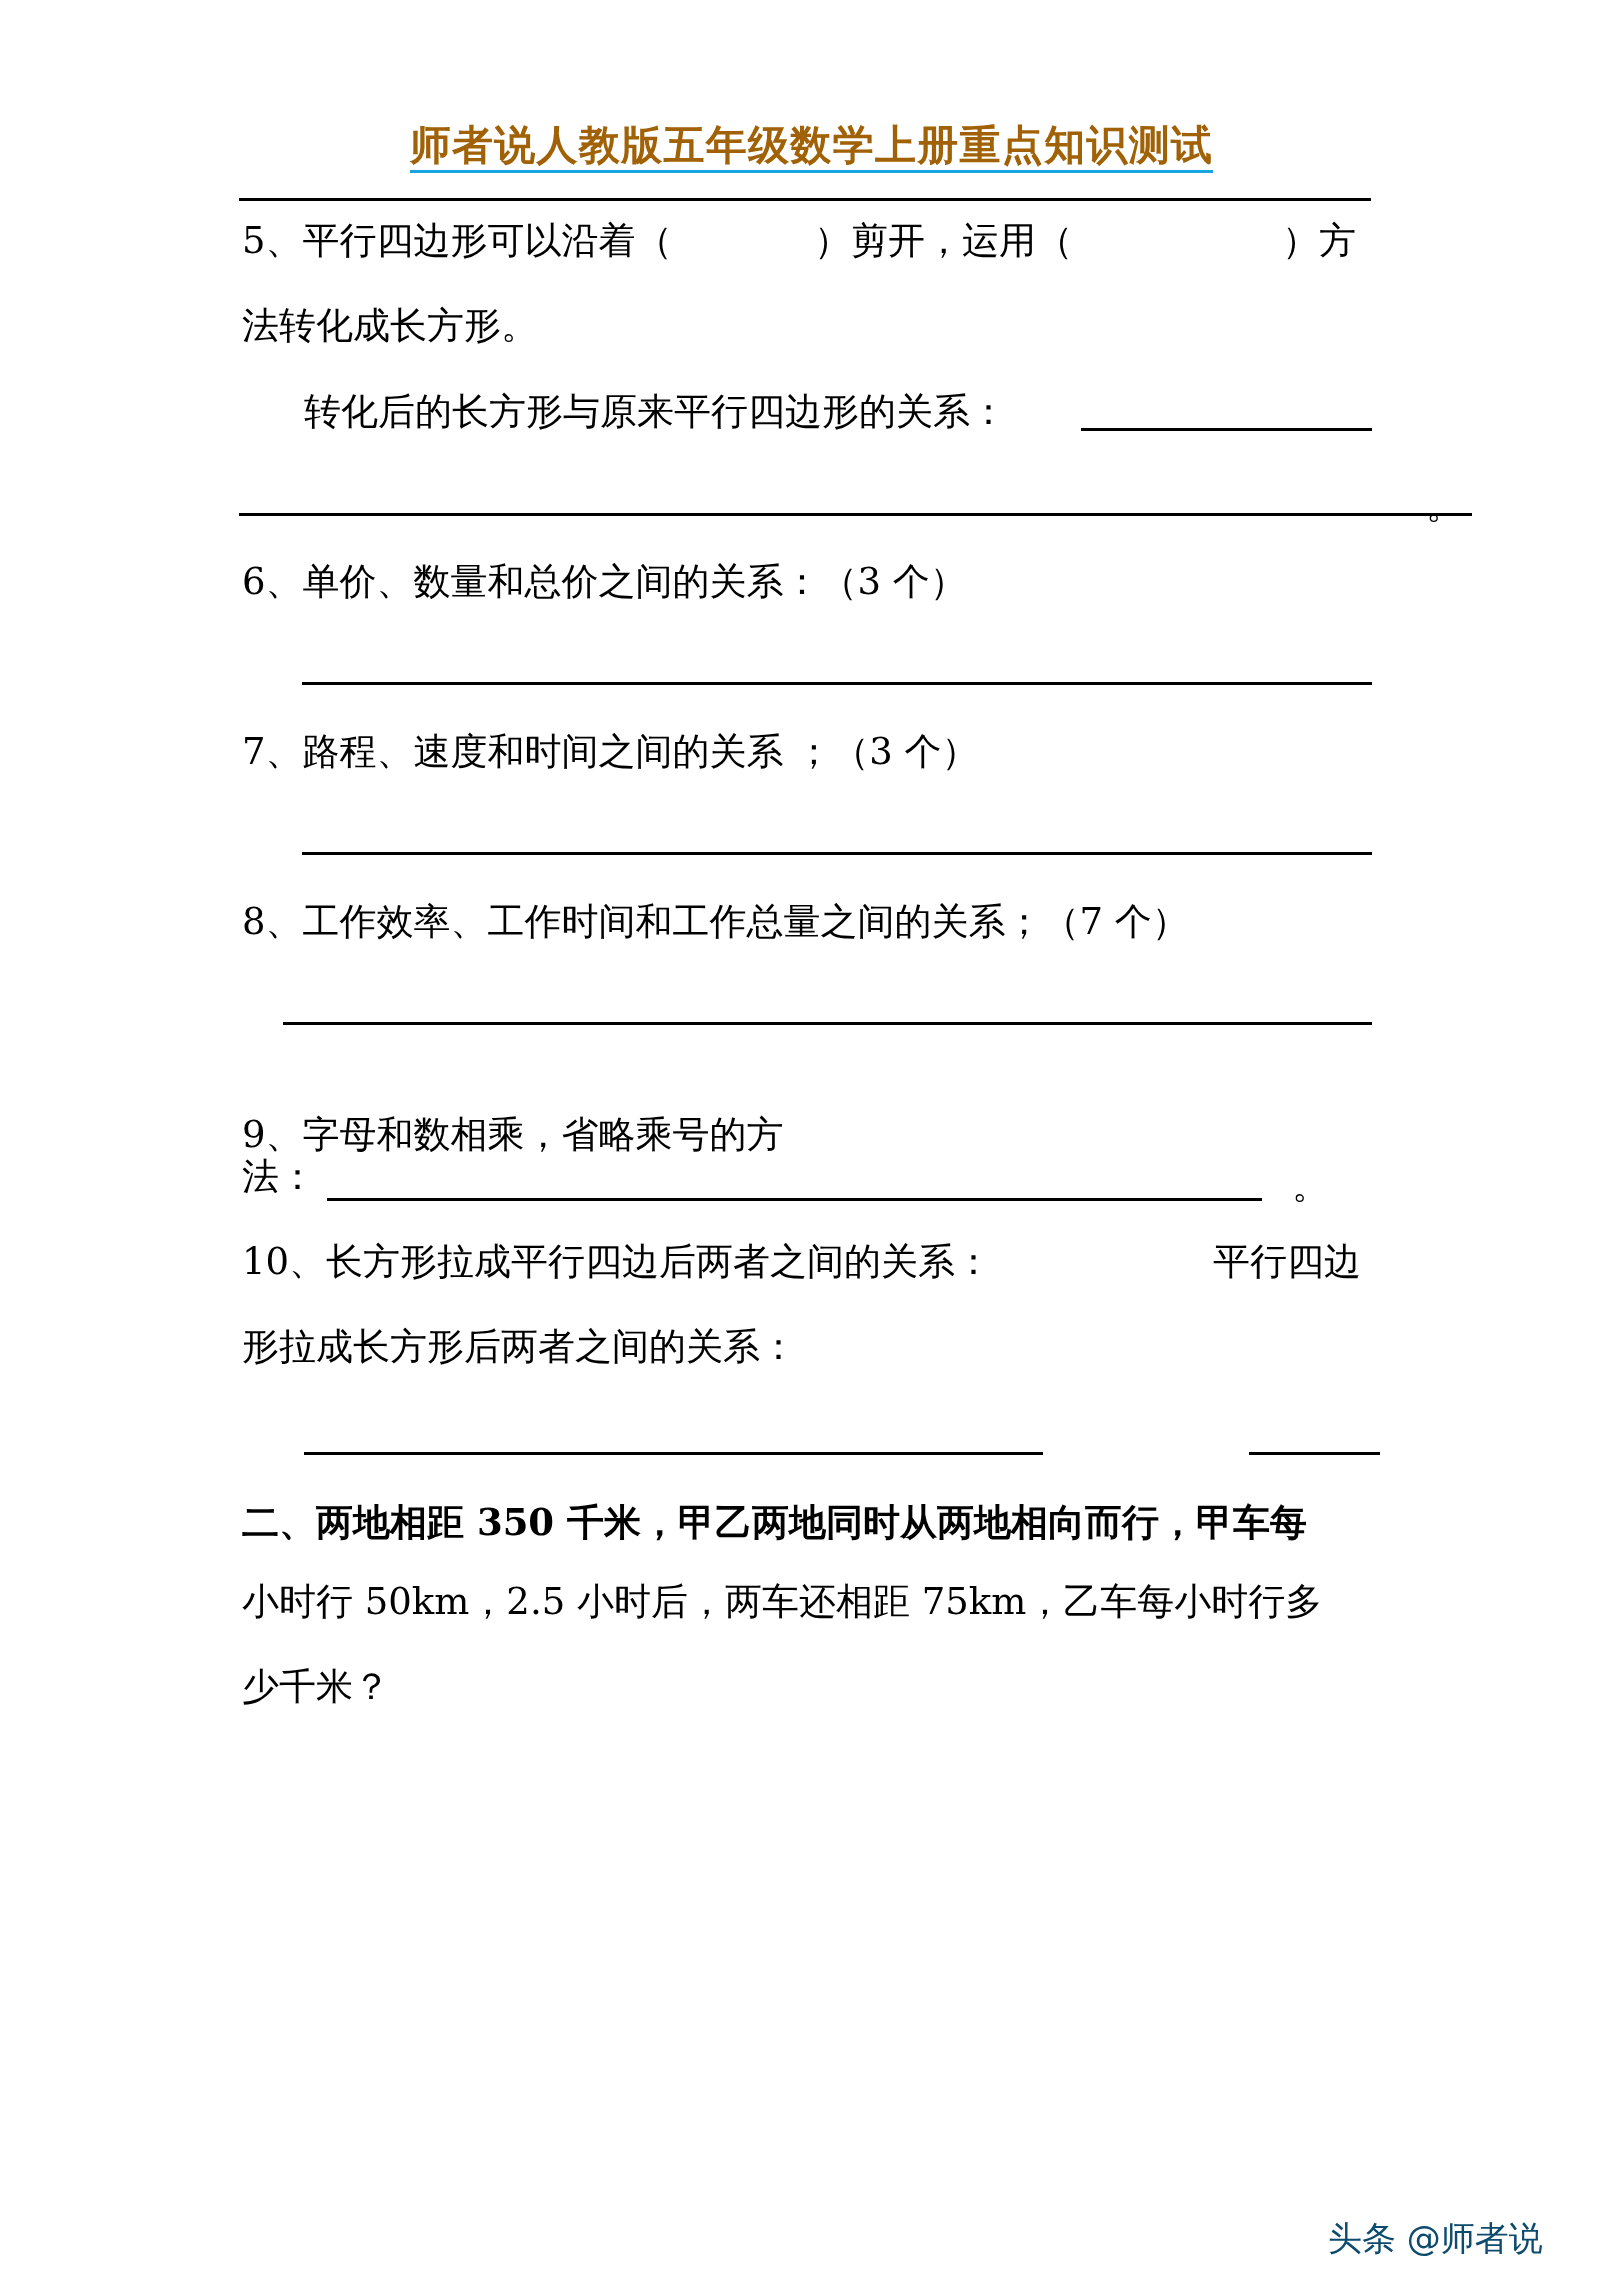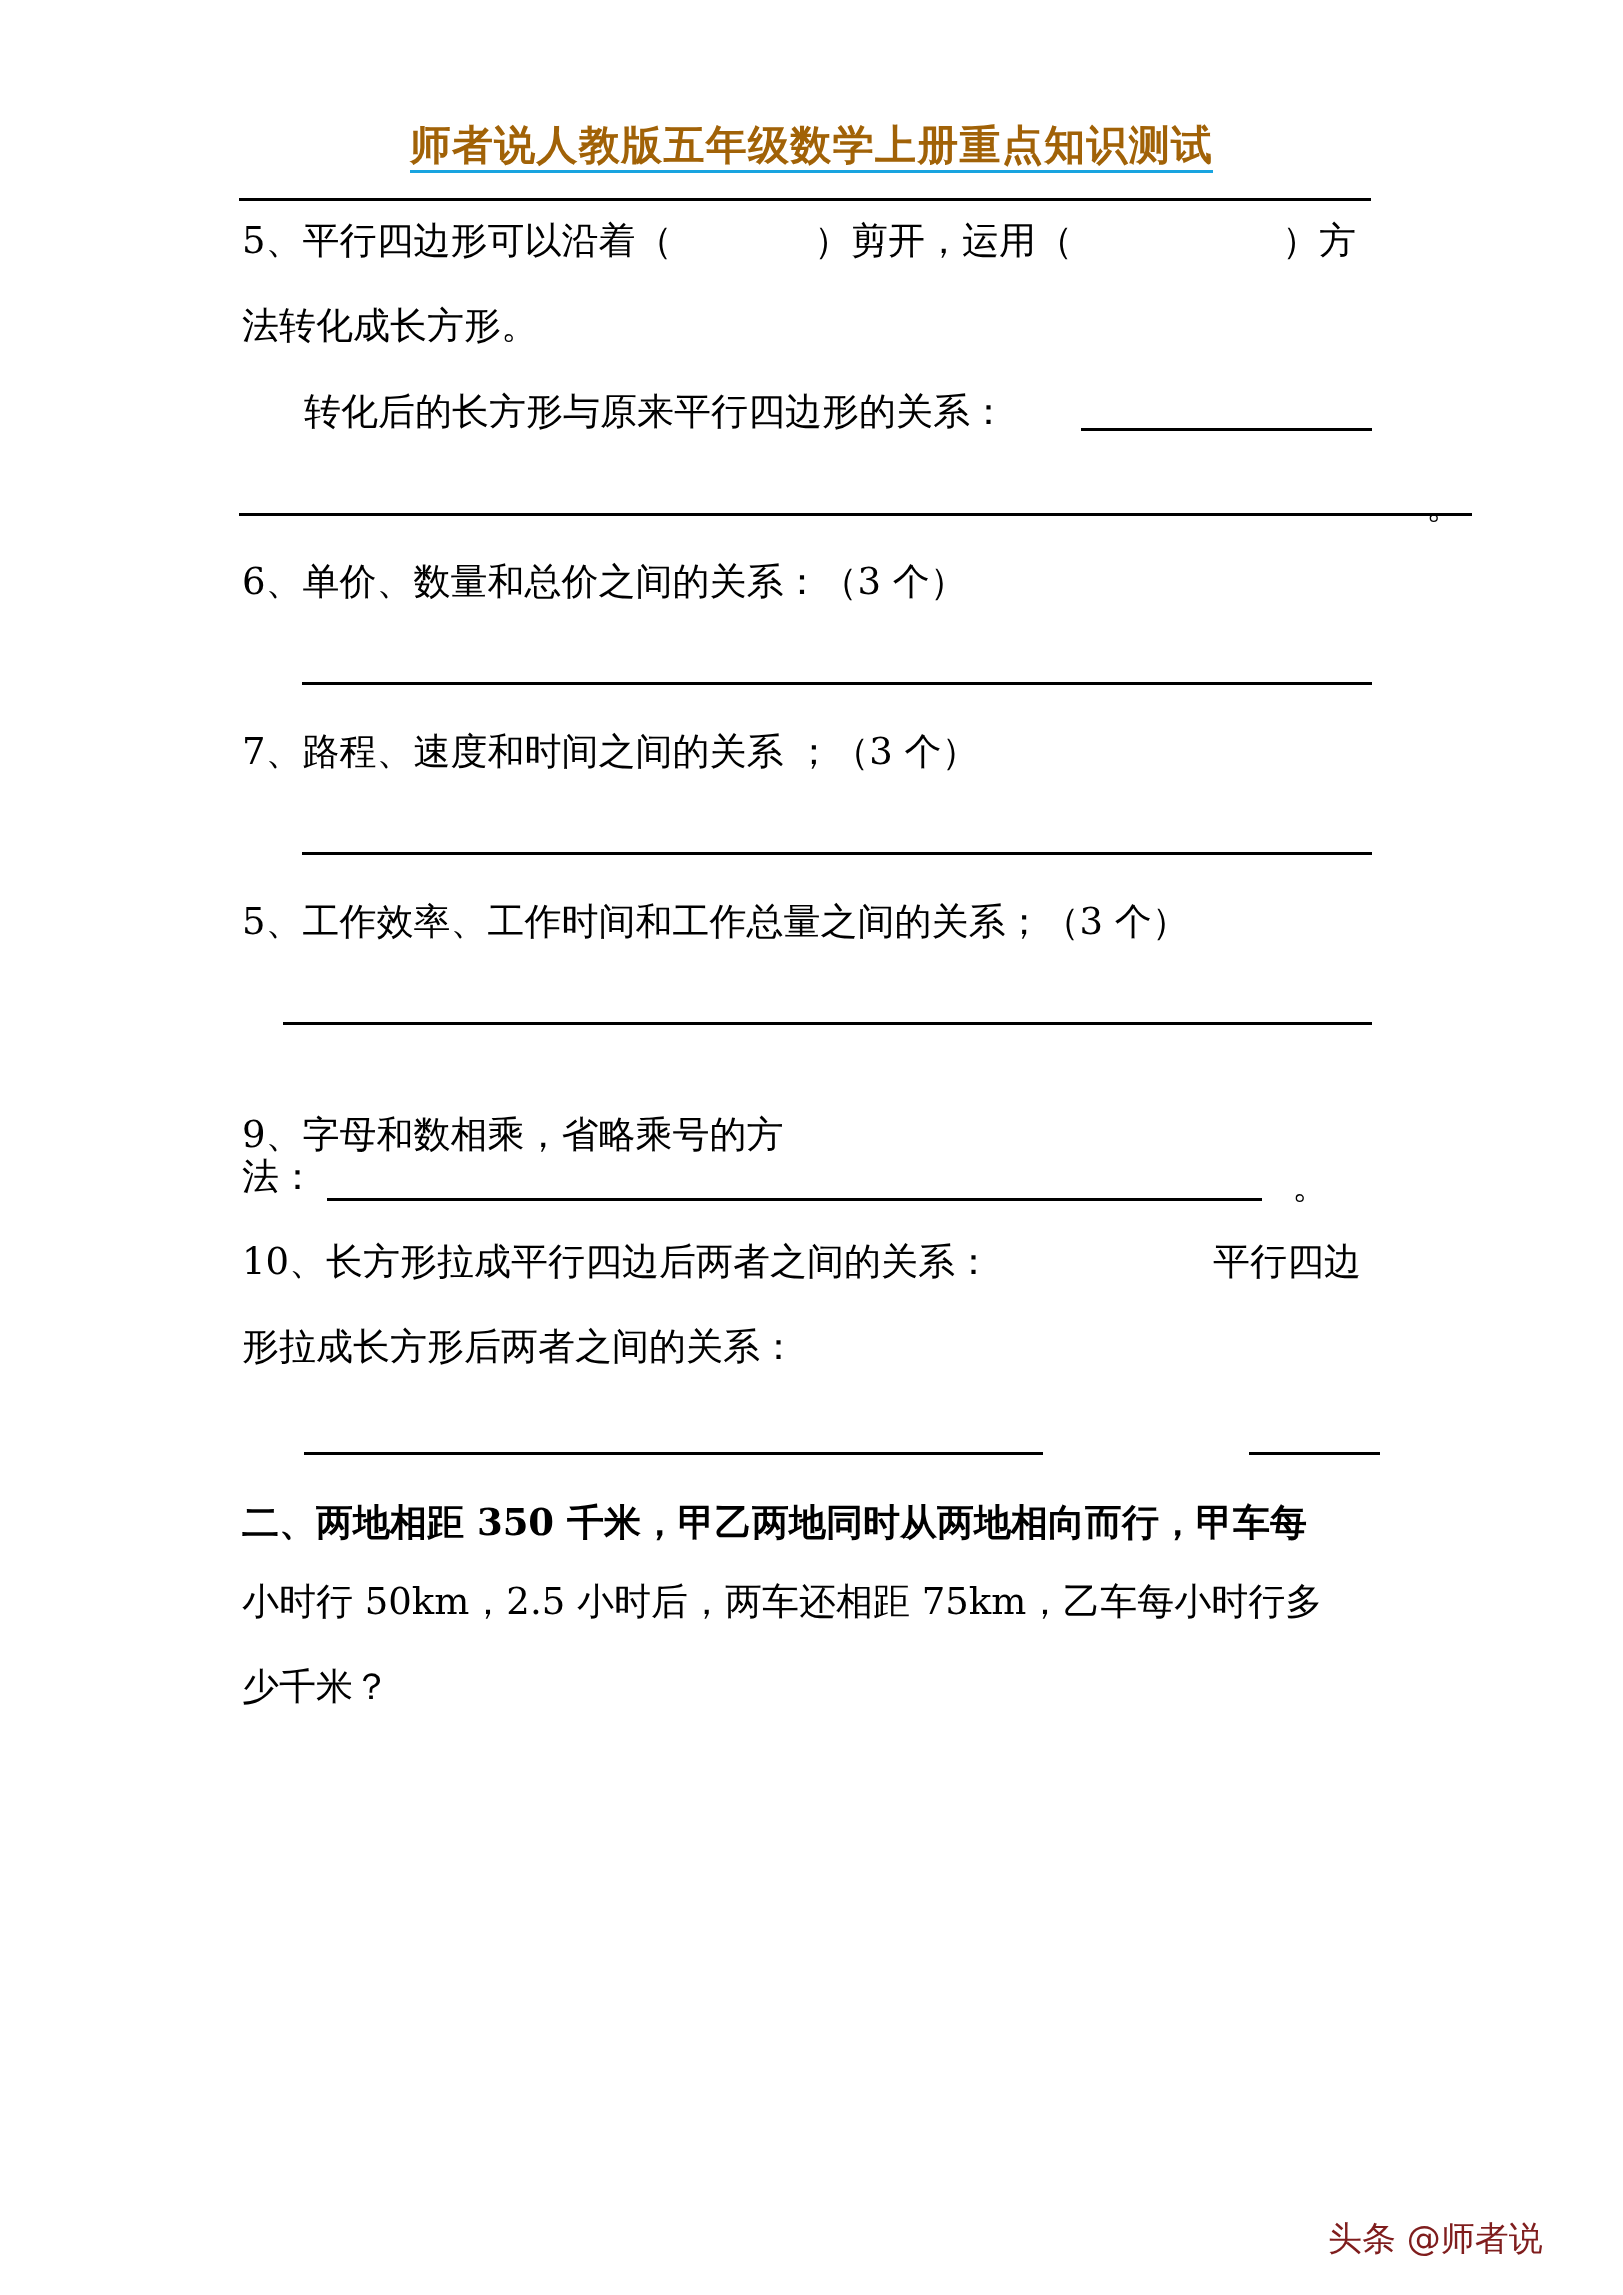--- a/index.html
+++ b/index.html
@@ -7,21 +7,21 @@
          font-family: "DejaVu Serif", "Liberation Serif", serif; color: #000; }
   .abs { position: absolute; white-space: nowrap; }
   .title { left: 0; width: 1623px; top: 118px; text-align: center; font-size: 41px;
            font-family: "DejaVu Sans", "Liberation Sans", sans-serif; font-weight: bold;
            letter-spacing: 1.3px; }
   .title span { border-bottom: 3.3px solid #18a4e0; padding-bottom: 1.3px; color: #a16207; }
   .hr { position: absolute; background: #000; }
   .txt { font-size: 37px; line-height: 37px; }
   .period { font-size: 37px; }
   .watermark { font-family: "DejaVu Sans", "Liberation Sans", sans-serif; font-size: 34px;
-               color: #7f1d1d; }
+               color: #0c4a6e; }
 </style>
 </head>
 <body>
 
 <div class="abs title">
   <span>师者说人教版五年级数学上册重点知识测试</span>
 </div>
 
 <div class="hr" style="left:239px; top:198px; width:1132px; height:3.3px;"></div>
 
@@ -33,21 +33,21 @@
 <div class="hr" style="left:1081px; top:428px; width:291px; height:3.3px;"></div>
 <div class="abs period" style="left:1426px; top:481px;">。</div>
 <div class="hr" style="left:239px; top:513px; width:1233px; height:3.3px;"></div>
 
 <div class="abs txt" style="left:242px; top:563px;">6、单价、数量和总价之间的关系：（3 个）</div>
 <div class="hr" style="left:302px; top:682px; width:1070px; height:3.3px;"></div>
 
 <div class="abs txt" style="left:242px; top:733px;">7、路程、速度和时间之间的关系 ；（3 个）</div>
 <div class="hr" style="left:302px; top:852px; width:1070px; height:3.3px;"></div>
 
-<div class="abs txt" style="left:242px; top:903px;">5、工作效率、工作时间和工作总量之间的关系；（3 个）</div>
+<div class="abs txt" style="left:242px; top:903px;">8、工作效率、工作时间和工作总量之间的关系；（7 个）</div>
 <div class="hr" style="left:283px; top:1022px; width:1089px; height:3.3px;"></div>
 
 <div class="abs txt" style="left:242px; top:1073px;margin-top:43px;">9、字母和数相乘，省略乘号的方</div>
 <div class="abs txt" style="left:242px; top:1158px;">法：</div>
 <div class="hr" style="left:327px; top:1198px; width:935px; height:3.3px;"></div>
 <div class="abs period" style="left:1292px; top:1161px;">。</div>
 
 <div class="abs txt" style="left:242px; top:1243px;">10、长方形拉成平行四边后两者之间的关系：</div>
 <div class="abs txt" style="left:1213px; top:1243px;text-align:right;">平行四边</div>
 <div class="abs txt" style="left:242px; top:1328px;">形拉成长方形后两者之间的关系：</div>

